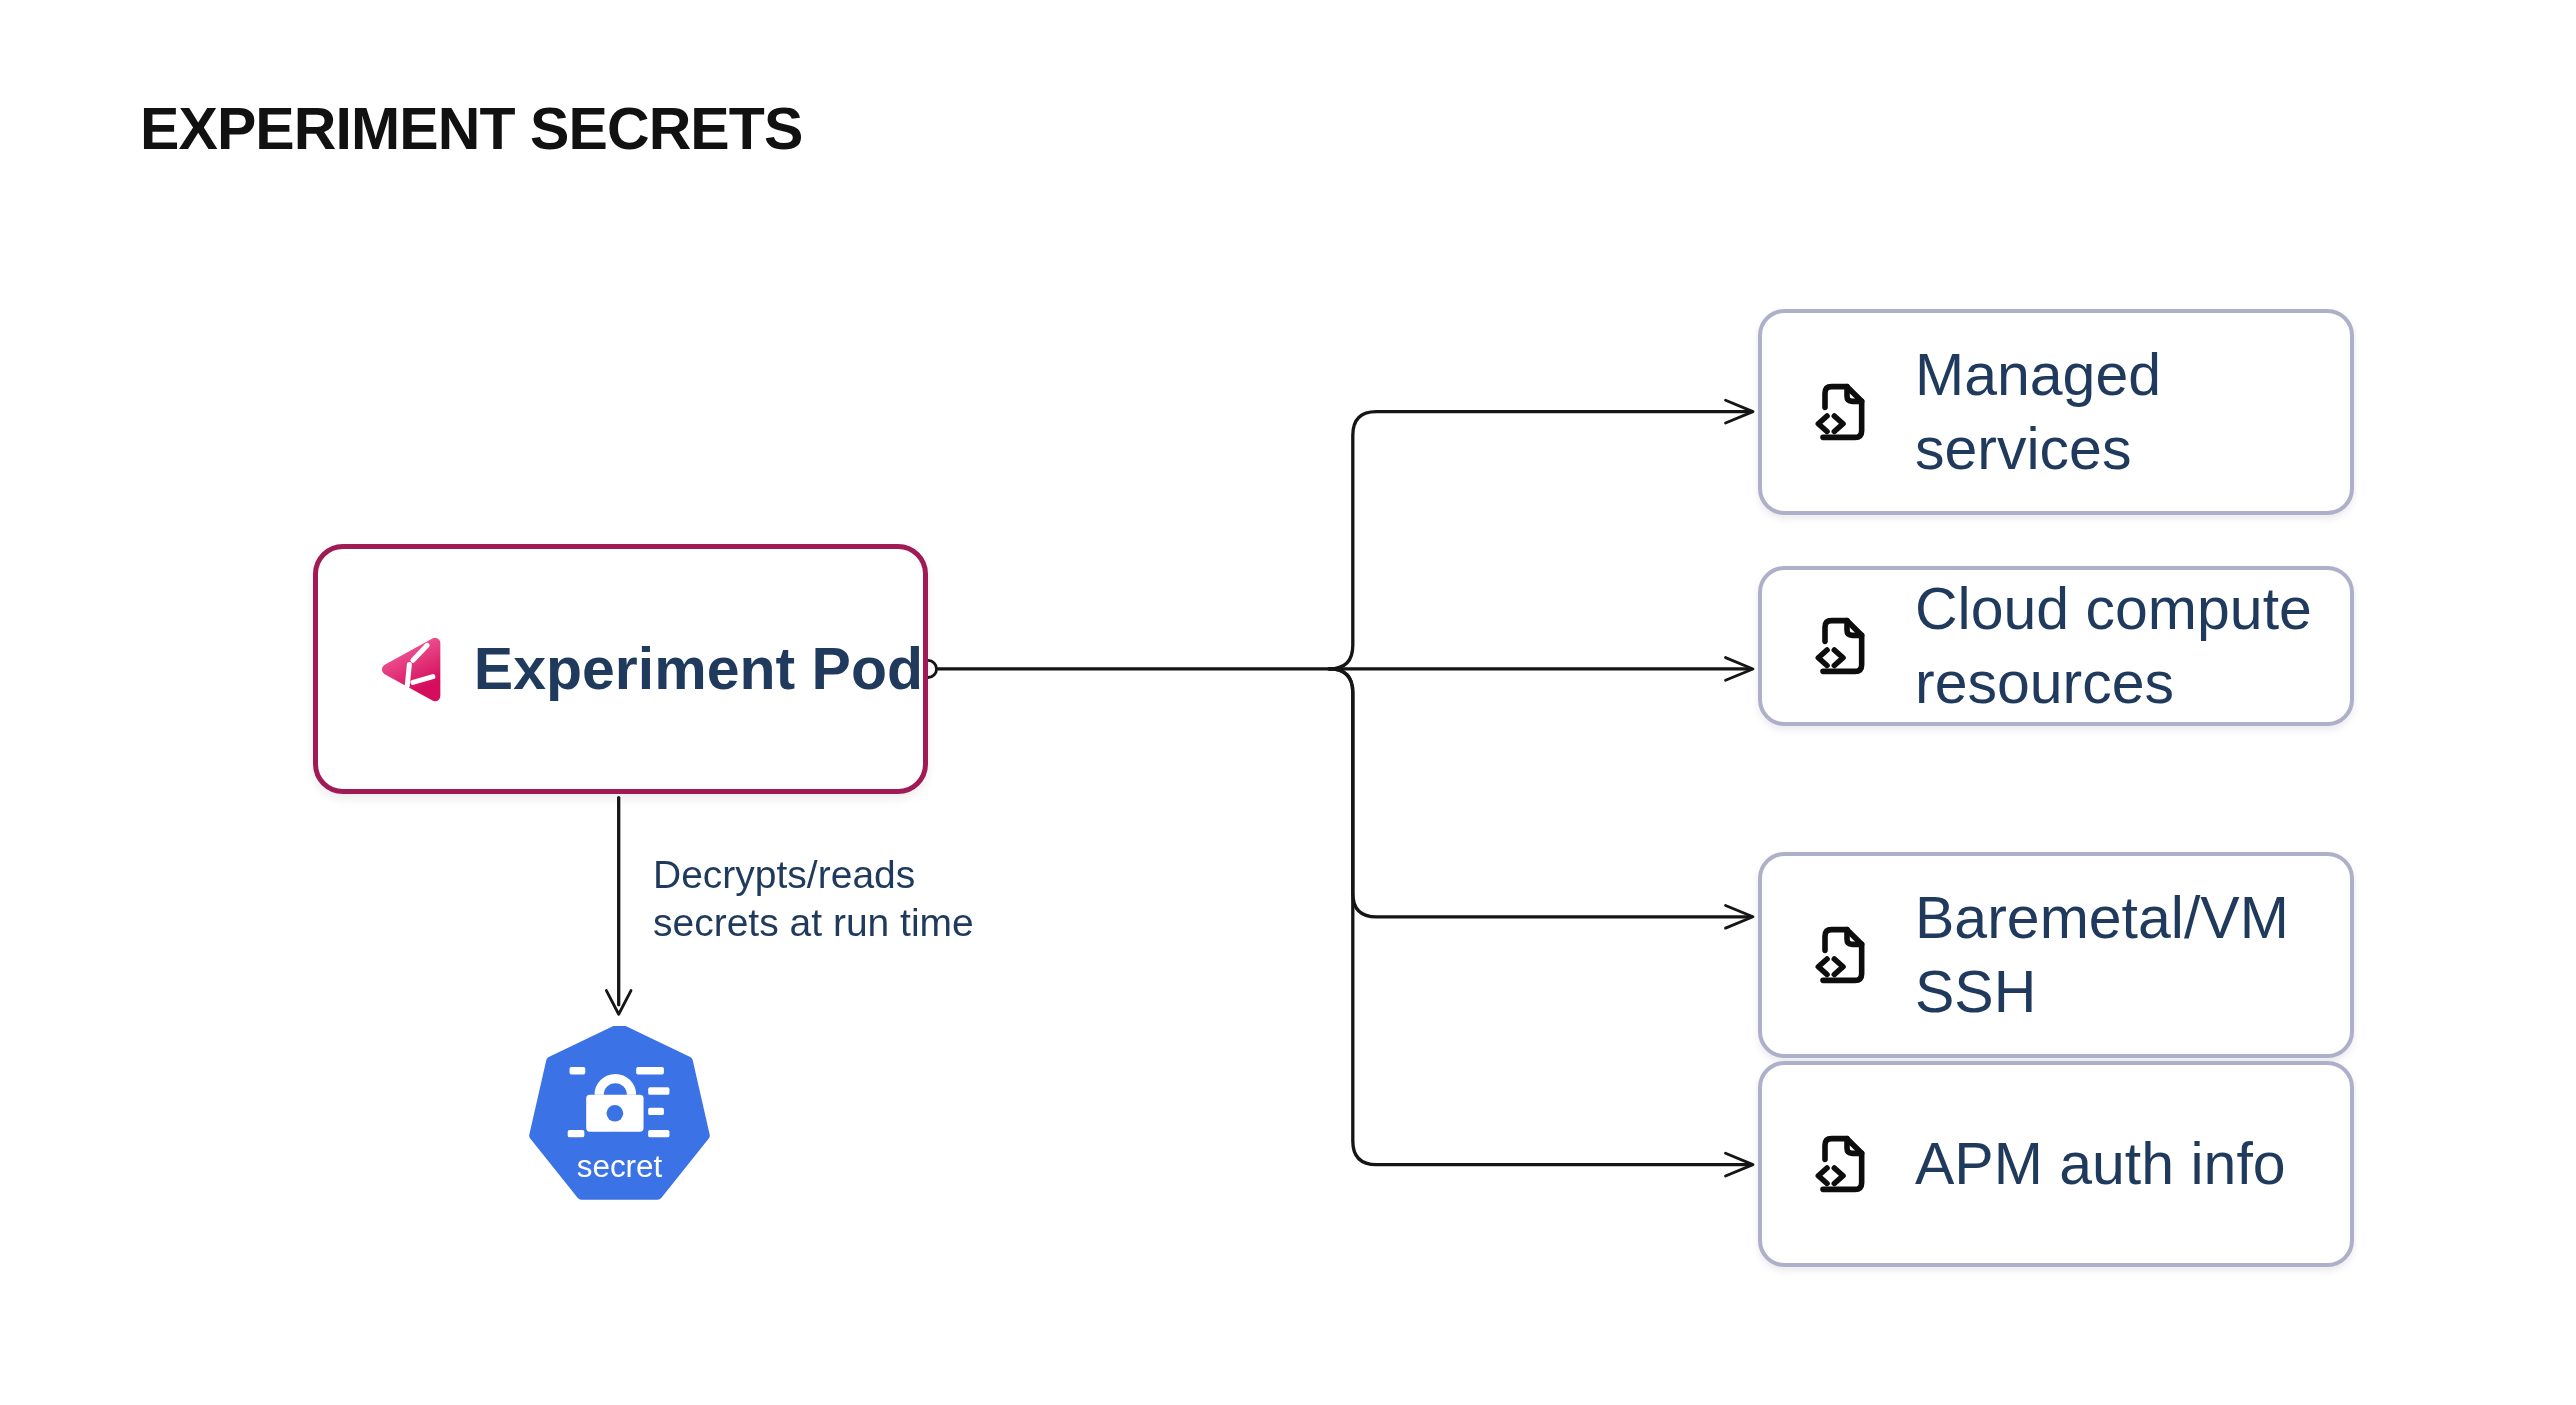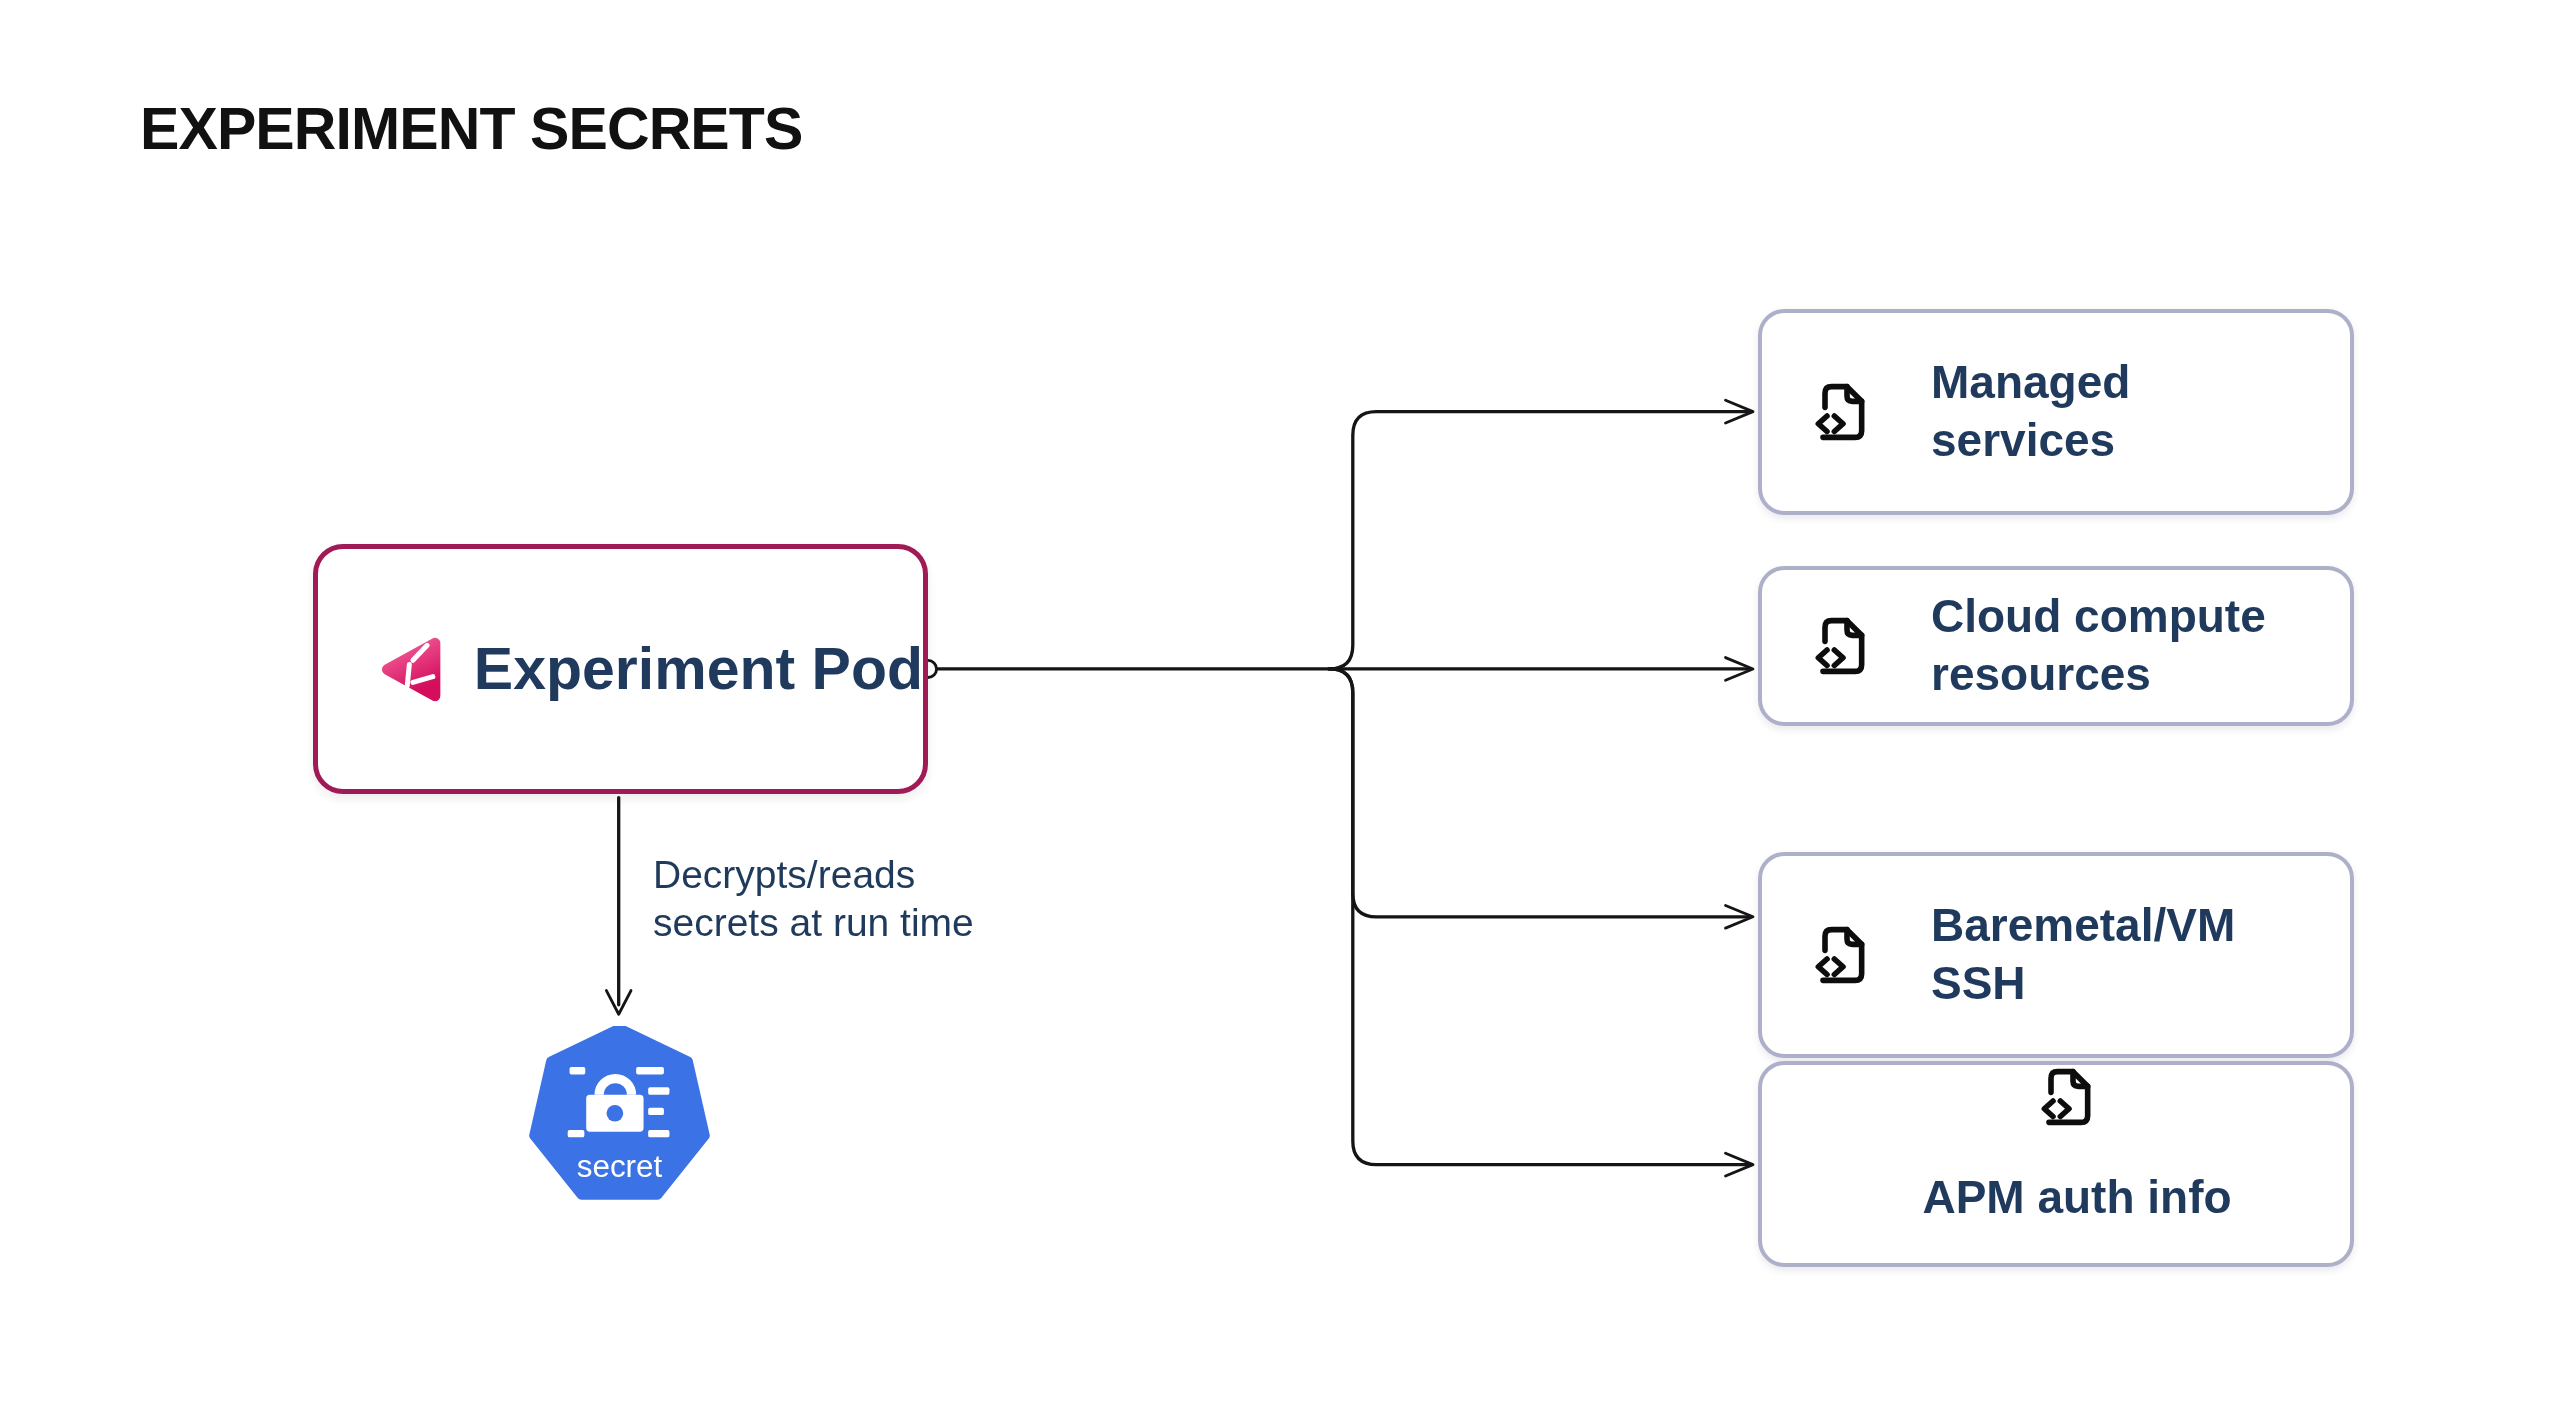--- a/index.html
+++ b/index.html
@@ -42,24 +42,24 @@
 
   .target-box{
     position:absolute;left:1758px;width:596px;
     background:#fff;border:4.7px solid var(--lavender);border-radius:26.5px;
     display:flex;align-items:center;padding:0 23px 0 49px;gap:40px;
     box-shadow:0 3.8px 7.6px rgba(60,60,100,0.10);
   }
   .t1{top:309px;height:206px;}
   .t2{top:566px;height:160px;}
   .t3{top:852px;height:206px;}
-  .t4{top:1061px;height:206px;flex-direction:column;}
+  .t4{top:1061px;height:206px;}
   .target-label{
-    font-size:46px;font-weight:700;color:var(--navy);
-    line-height:1.26;white-space:pre-line;margin-left:16px;
+    font-size:59px;font-weight:400;color:var(--navy);
+    line-height:1.26;white-space:pre-line;
   }
   .file-icon{flex:0 0 auto;}
 </style>
 </head>
 <body>
 
 <div class="canvas">
 
   <h1 class="page-title">EXPERIMENT SECRETS</h1>
 

